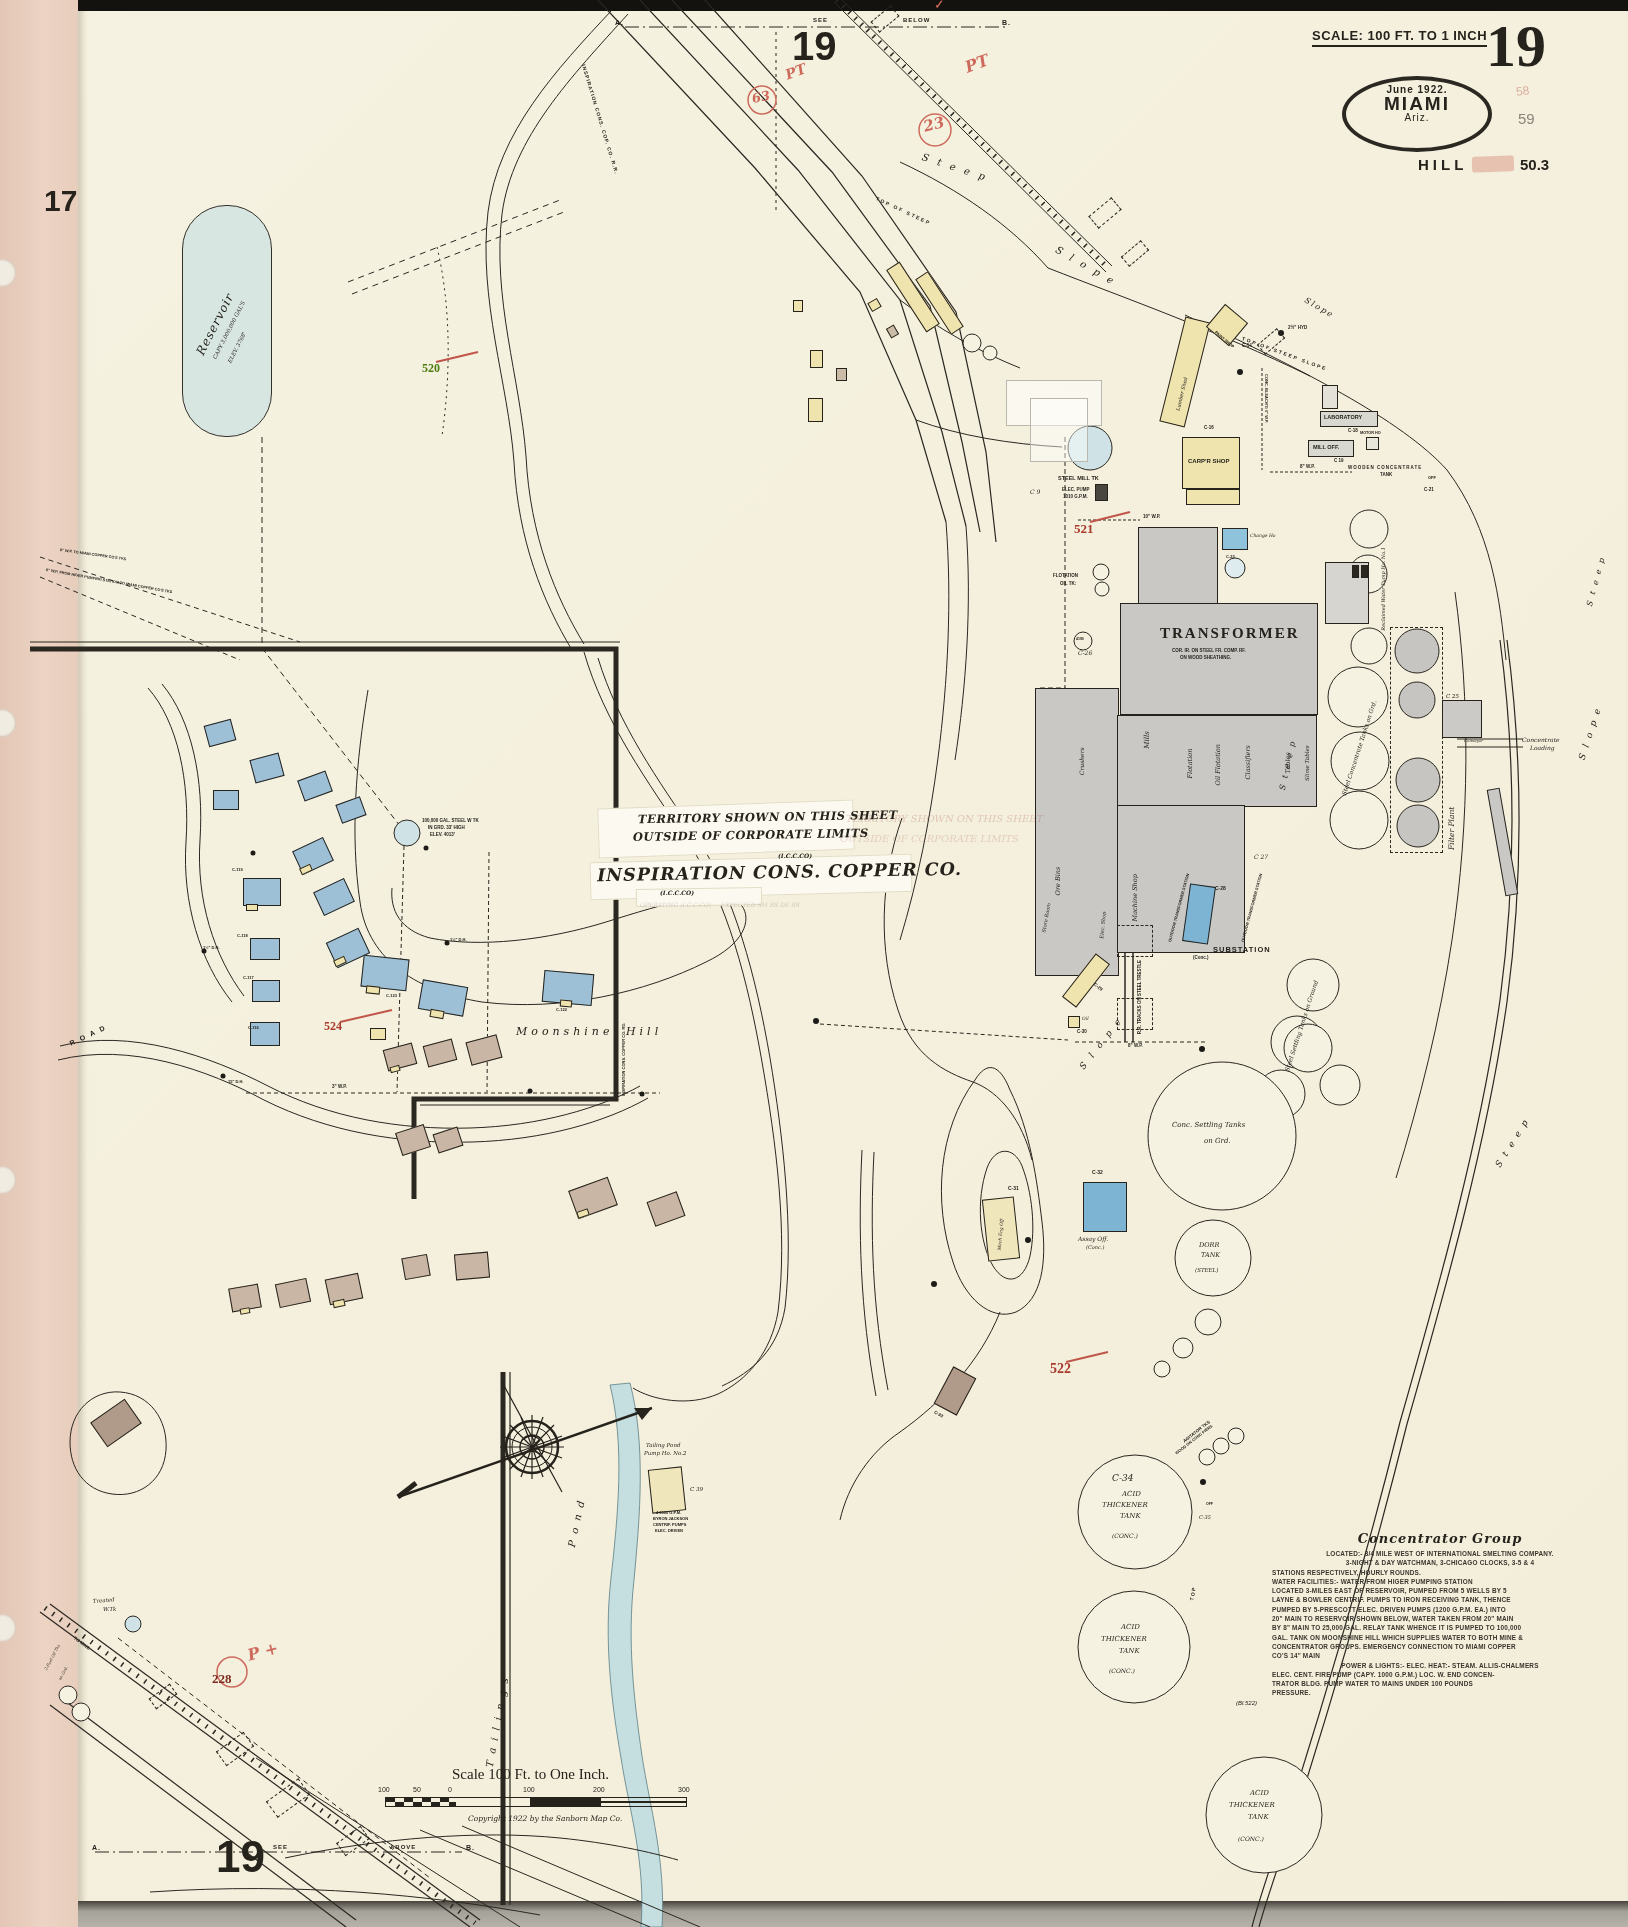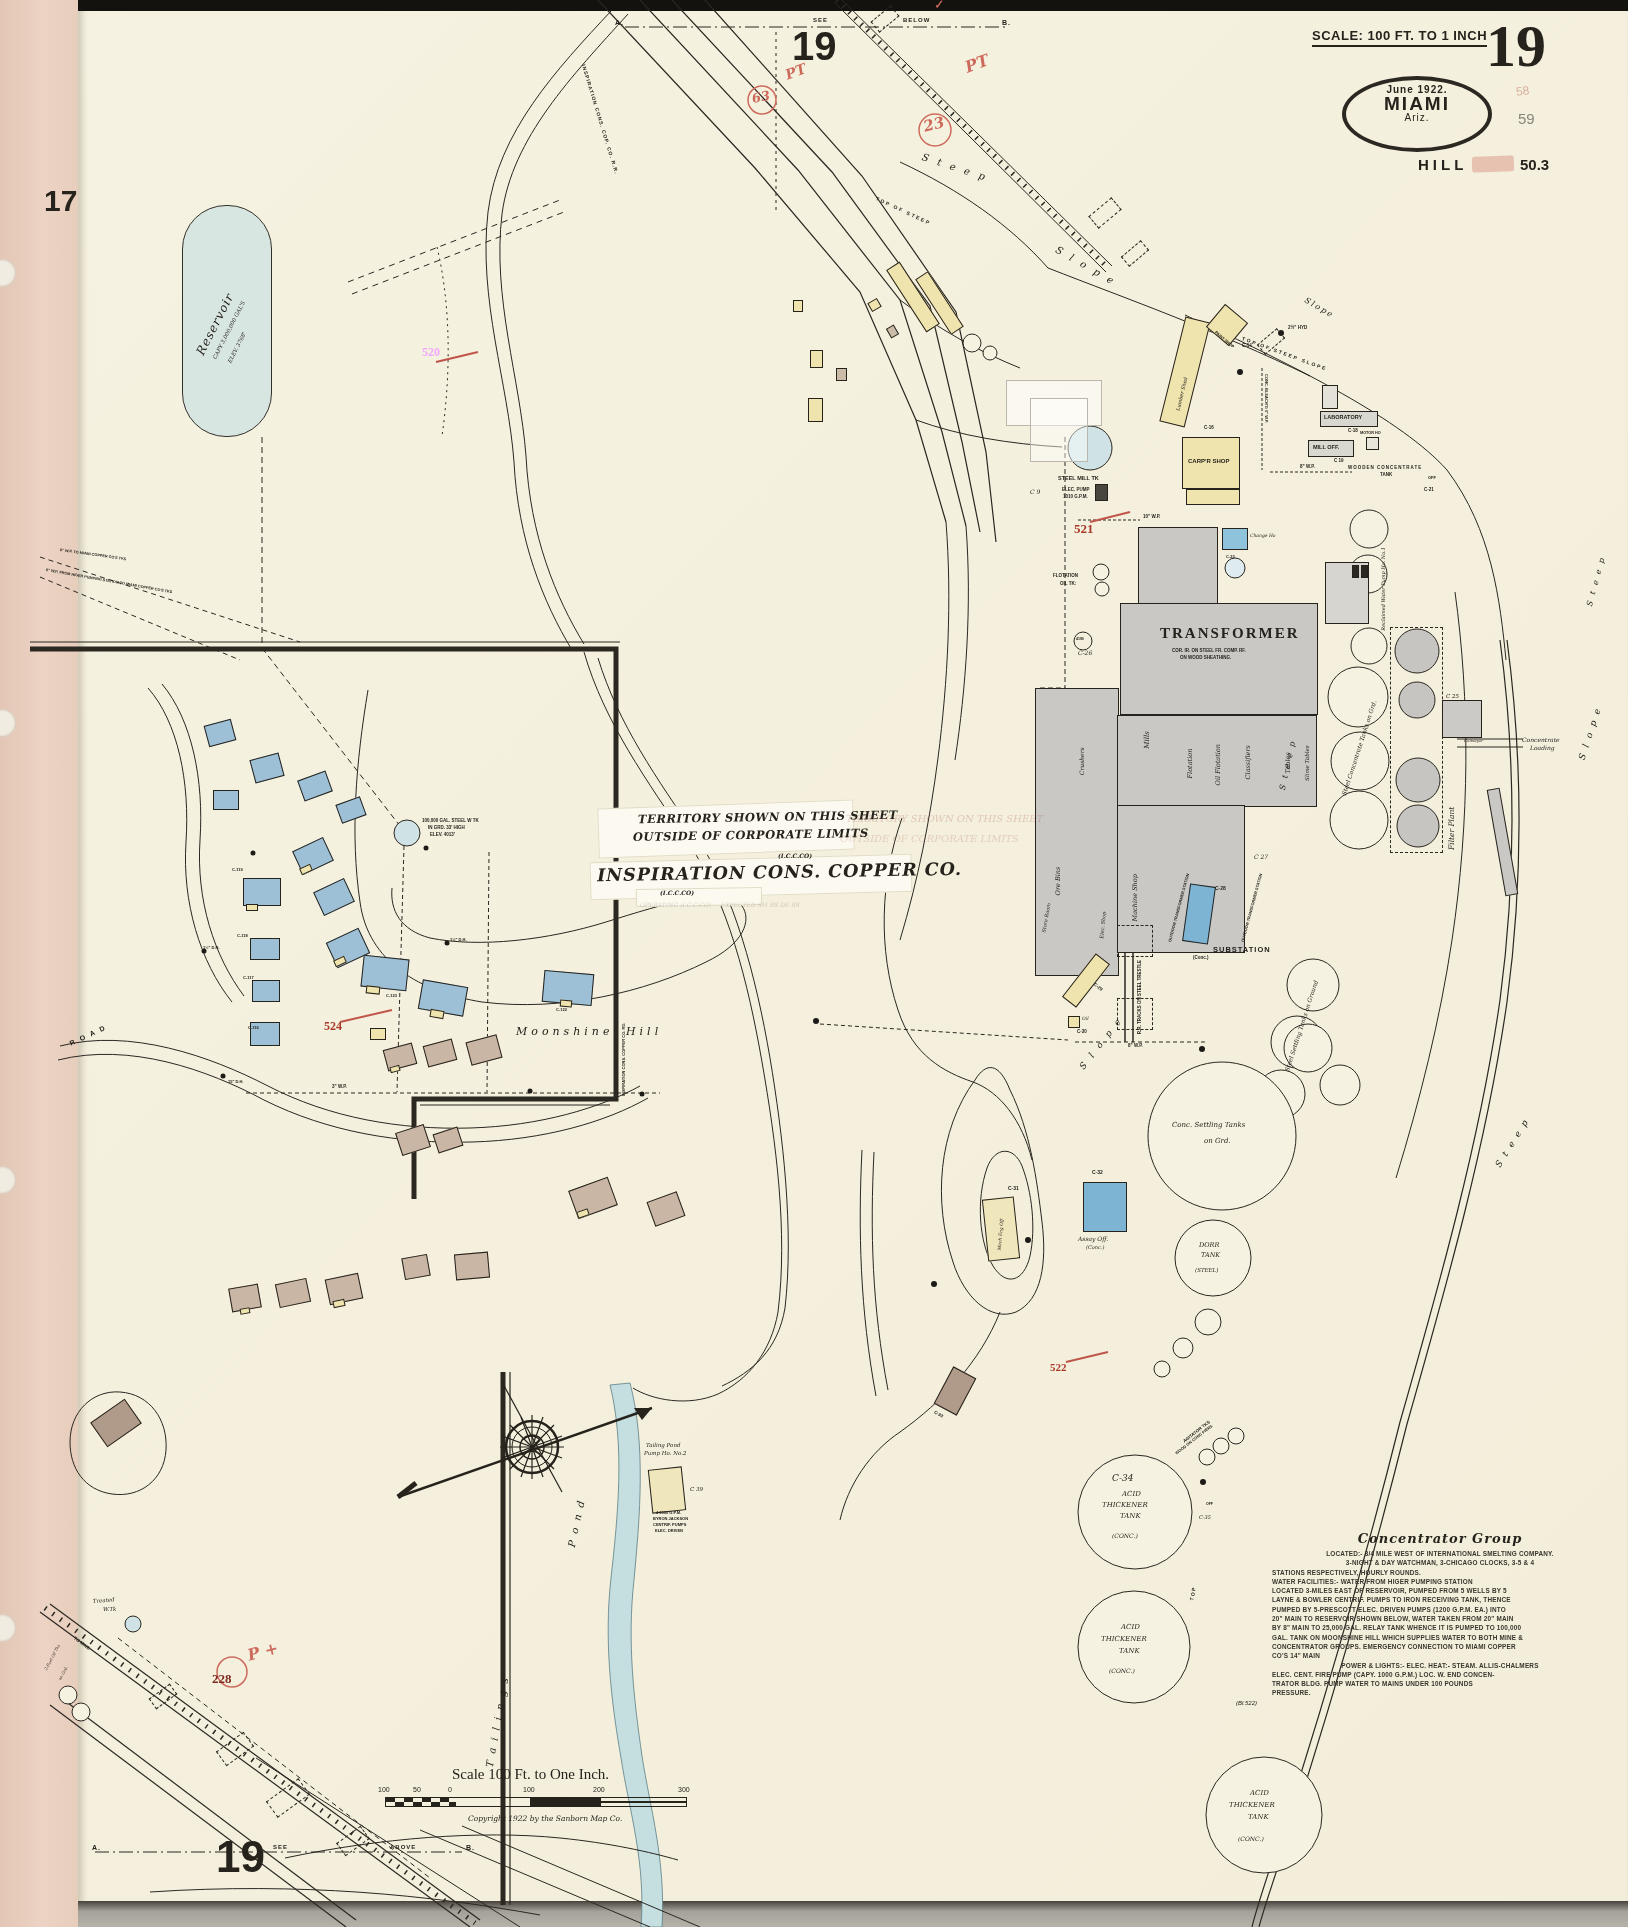--- a/index.html
+++ b/index.html
@@ -489,21 +489,21 @@
     <div class="lbl lbl-s" style="left: 1204px; top: 1138px; font-size: 7px;">on  Grd.</div>
     <div class="lbl lbl-s" style="left: 1199px; top: 1242px; font-size: 6.5px;">DORR</div>
     <div class="lbl lbl-s" style="left: 1201px; top: 1252px; font-size: 6.5px;">TANK</div>
     <div class="lbl lbl-s" style="left: 1195px; top: 1268px; font-size: 5.5px;">(STEEL)</div>
     <div class="lbl lbl-s" style="left: 1078px; top: 1236px; font-size: 6px;">Assay Off.</div>
     <div class="lbl lbl-s" style="left: 1086px; top: 1245px; font-size: 5px;">(Conc.)</div>
     <div class="lbl lbl-b" style="left: 1092px; top: 1170px; font-size: 5px;">C-32</div>
     <div class="lbl lbl-s" style="left: 1000px; top: 1248px; font-size: 4.5px; transform: rotate(-85deg);">Mech Eng Off</div>
     <div class="lbl lbl-b" style="left: 1008px; top: 1186px; font-size: 5px;">C-31</div>
     <div class="lbl lbl-s" style="left: 1082px; top: 1064px; font-size: 9px; transform: rotate(-52deg); letter-spacing: 3px;">S l o p e</div>
-    <div class="lbl lbl-t" style="left: 1050px; top: 1362px; font-size: 11px; color: rgb(169, 58, 44);">522</div>
+    <div class="lbl lbl-t" style="left: 1050px; top: 1362px; font-size: 14px; color: rgb(169, 58, 44);">522</div>
     <div class="lbl lbl-b" style="left: 934px; top: 1410px; font-size: 4.5px; transform: rotate(30deg);">C-33</div>
     <div class="lbl lbl-b" style="left: 1184px; top: 1440px; font-size: 4.5px; transform: rotate(-38deg);">AGITATOR TKS</div>
     <div class="lbl lbl-b" style="left: 1176px; top: 1452px; font-size: 4px; transform: rotate(-38deg);">WOOD ON CONC PIERS</div>
     <div class="lbl lbl-s" style="left: 1112px; top: 1474px; font-size: 9px;">C-34</div>
     <div class="lbl lbl-s" style="left: 1122px; top: 1491px; font-size: 7px;">ACID</div>
     <div class="lbl lbl-s" style="left: 1102px; top: 1502px; font-size: 7px;">THICKENER</div>
     <div class="lbl lbl-s" style="left: 1120px; top: 1513px; font-size: 7px;">TANK</div>
     <div class="lbl lbl-s" style="left: 1112px; top: 1533px; font-size: 6px;">(CONC.)</div>
     <div class="lbl lbl-s" style="left: 1121px; top: 1624px; font-size: 7px;">ACID</div>
     <div class="lbl lbl-s" style="left: 1101px; top: 1636px; font-size: 7px;">THICKENER</div>
@@ -513,21 +513,21 @@
     <div class="lbl lbl-s" style="left: 1229px; top: 1802px; font-size: 7px;">THICKENER</div>
     <div class="lbl lbl-s" style="left: 1248px; top: 1814px; font-size: 7px;">TANK</div>
     <div class="lbl lbl-s" style="left: 1238px; top: 1836px; font-size: 6px;">(CONC.)</div>
     <div class="lbl lbl-b" style="left: 1192px; top: 1598px; font-size: 5px; transform: rotate(-80deg);">T O P</div>
     <div class="lbl lbl-s" style="left: 1498px; top: 1162px; font-size: 9px; transform: rotate(-58deg); letter-spacing: 2px;">S t e e p</div>
     <div class="lbl lbl-b" style="left: 1206px; top: 1503px; font-size: 3.5px;">OFF</div>
     <div class="lbl lbl-s" style="left: 1199px; top: 1515px; font-size: 5px;">C-35</div>
     <div class="lbl lbl-s" style="left: 200px; top: 348px; font-size: 12px; transform: rotate(-63deg); letter-spacing: 1px;">Reservoir</div>
     <div class="lbl lbl-s" style="left: 215px; top: 356px; font-size: 5.5px; transform: rotate(-63deg);">CAPY  3,000,000  GAL'S</div>
     <div class="lbl lbl-s" style="left: 230px; top: 360px; font-size: 5.5px; transform: rotate(-63deg);">ELEV.  3768'</div>
-    <div class="lbl lbl-t" style="left: 422px; top: 346px; font-size: 12px; color: #f0abfc;">520</div>
+    <div class="lbl lbl-t" style="left: 422px; top: 362px; font-size: 12px; color: #4d7c0f;">520</div>
     <div class="lbl lbl-b" style="left: 422px; top: 819px; font-size: 4.5px;">100,000 GAL. STEEL W TK</div>
     <div class="lbl lbl-b" style="left: 428px; top: 826px; font-size: 4.5px;">IN GRD. 33' HIGH</div>
     <div class="lbl lbl-b" style="left: 430px; top: 833px; font-size: 4.5px;">ELEV. 4013'</div>
     <div class="lbl lbl-s" style="left: 516px; top: 1026px; font-size: 11px; letter-spacing: 4px;">Moonshine</div>
     <div class="lbl lbl-s" style="left: 626px; top: 1026px; font-size: 11px; letter-spacing: 4px;">Hill</div>
     <div class="lbl lbl-t" style="left: 324px; top: 1020px; font-size: 12px; color: rgb(169, 58, 44);">524</div>
     <div class="lbl lbl-b" style="left: 70px; top: 1040px; font-size: 7px; transform: rotate(-25deg); letter-spacing: 2px;">R O A D</div>
     <div class="lbl lbl-b" style="left: 232px; top: 868px; font-size: 4px;">C-119</div>
     <div class="lbl lbl-b" style="left: 237px; top: 934px; font-size: 4px;">C-118</div>
     <div class="lbl lbl-b" style="left: 243px; top: 976px; font-size: 4px;">C-117</div>

